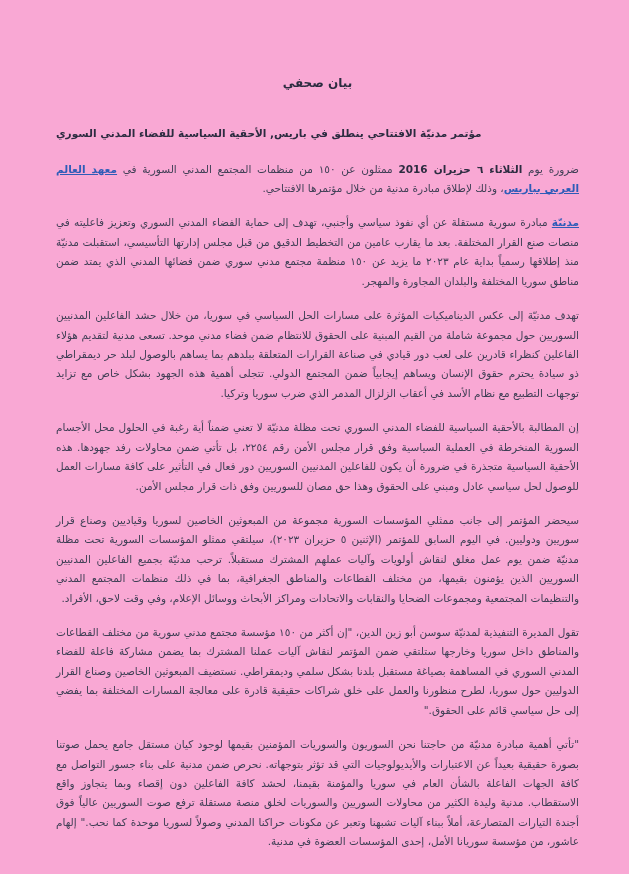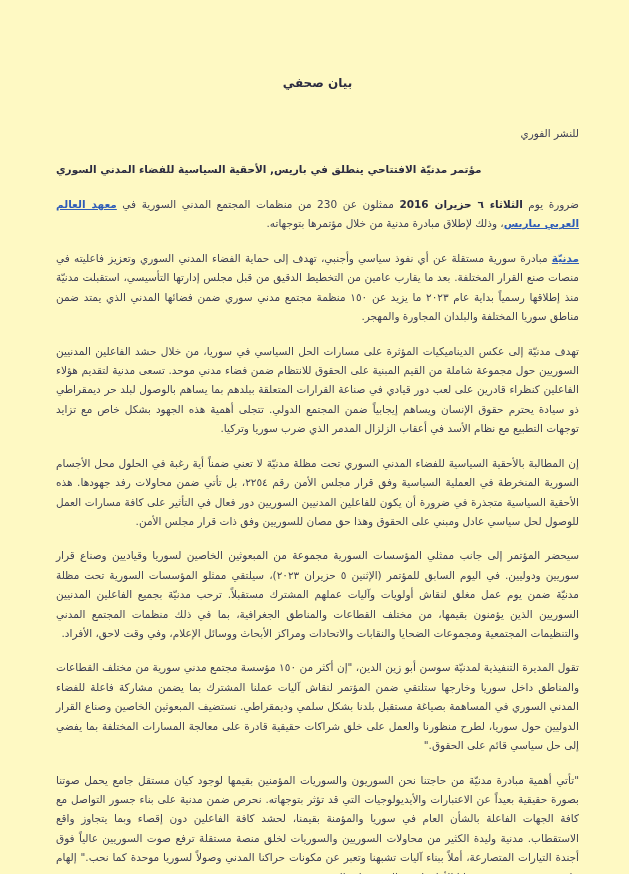--- a/index.html
+++ b/index.html
@@ -5,21 +5,21 @@
   html, body {
     margin: 0;
     padding: 0;
     background: #ffffff;
   }
   .page {
     position: relative;
     width: 629px;
     height: 874px;
     margin: 0 auto;
-    background: #fef9c3;
+    background: #f9a8d4;
     box-sizing: border-box;
     padding: 72px 50px 0 56px;
     direction: rtl;
     font-family: "DejaVu Sans", sans-serif;
     color: var(--text-color, #3f3f55);
     font-size: 10.5px;
     line-height: 1.85;
     overflow: hidden;
   }
   .doc-title {
@@ -53,25 +53,24 @@
   .bold { font-weight: bold; color: var(--strong-color, #2c2c40); }
   .bold-link { font-weight: bold; }
 </style>
 </head>
 <body>
 
 <div class="page">
 
   <h1 class="doc-title">بيان صحفي</h1>
 
-  <p class="release-line">للنشر الفوري</p>
 
   <p class="headline">مؤتمر مدنيّة الافتتاحي ينطلق في باريس, الأحقية السياسية للفضاء المدني السوري</p>
 
-  <p class="para"><span>ضرورة يوم </span><span class="bold">الثلاثاء ٦ حزيران 2016</span><span> ممثلون عن 230 من منظمات المجتمع المدني السورية في </span><a class="doc-link bold-link">معهد العالم العربي بباريس</a><span>، وذلك لإطلاق مبادرة مدنية من خلال مؤتمرها بتوجهاته.</span></p>
+  <p class="para"><span>ضرورة يوم </span><span class="bold">الثلاثاء ٦ حزيران 2016</span><span> ممثلون عن ١٥٠ من منظمات المجتمع المدني السورية في </span><a class="doc-link bold-link">معهد العالم العربي بباريس</a><span>، وذلك لإطلاق مبادرة مدنية من خلال مؤتمرها الافتتاحي.</span></p>
 
   <p class="para"><a class="doc-link">مدنيّة</a><span> مبادرة سورية مستقلة عن أي نفوذ سياسي وأجنبي، تهدف إلى حماية الفضاء المدني السوري وتعزيز فاعليته في منصات صنع القرار المختلفة. بعد ما يقارب عامين من التخطيط الدقيق من قبل مجلس إدارتها التأسيسي، استقبلت مدنيّة منذ إطلاقها رسمياً بداية عام ٢٠٢٣ ما يزيد عن ١٥٠ منظمة مجتمع مدني سوري ضمن فضائها المدني الذي يمتد ضمن مناطق سوريا المختلفة والبلدان المجاورة والمهجر.</span></p>
 
   <p class="para">تهدف مدنيّة إلى عكس الديناميكيات المؤثرة على مسارات الحل السياسي في سوريا، من خلال حشد الفاعلين المدنيين السوريين حول مجموعة شاملة من القيم المبنية على الحقوق للانتظام ضمن فضاء مدني موحد. تسعى مدنية لتقديم هؤلاء الفاعلين كنظراء قادرين على لعب دور قيادي في صناعة القرارات المتعلقة ببلدهم بما يساهم بالوصول لبلد حر ديمقراطي ذو سيادة يحترم حقوق الإنسان ويساهم إيجابياً ضمن المجتمع الدولي. تتجلى أهمية هذه الجهود بشكل خاص مع تزايد توجهات التطبيع مع نظام الأسد في أعقاب الزلزال المدمر الذي ضرب سوريا وتركيا.</p>
 
   <p class="para">إن المطالبة بالأحقية السياسية للفضاء المدني السوري تحت مظلة مدنيّة لا تعني ضمناً أية رغبة في الحلول محل الأجسام السورية المنخرطة في العملية السياسية وفق قرار مجلس الأمن رقم ٢٢٥٤، بل تأتي ضمن محاولات رفد جهودها. هذه الأحقية السياسية متجذرة في ضرورة أن يكون للفاعلين المدنيين السوريين دور فعال في التأثير على كافة مسارات العمل للوصول لحل سياسي عادل ومبني على الحقوق وهذا حق مصان للسوريين وفق ذات قرار مجلس الأمن.</p>
 
   <p class="para">سيحضر المؤتمر إلى جانب ممثلي المؤسسات السورية مجموعة من المبعوثين الخاصين لسوريا وقياديين وصناع قرار سوريين ودوليين. في اليوم السابق للمؤتمر (الإثنين ٥ حزيران ٢٠٢٣)، سيلتقي ممثلو المؤسسات السورية تحت مظلة مدنيّة ضمن يوم عمل مغلق لنقاش أولويات وآليات عملهم المشترك مستقبلاً. ترحب مدنيّة بجميع الفاعلين المدنيين السوريين الذين يؤمنون بقيمها، من مختلف القطاعات والمناطق الجغرافية، بما في ذلك منظمات المجتمع المدني والتنظيمات المجتمعية ومجموعات الضحايا والنقابات والاتحادات ومراكز الأبحاث ووسائل الإعلام، وفي وقت لاحق، الأفراد.</p>
 
   <p class="para">تقول المديرة التنفيذية لمدنيّة سوسن أبو زين الدين، "إن أكثر من ١٥٠ مؤسسة مجتمع مدني سورية من مختلف القطاعات والمناطق داخل سوريا وخارجها ستلتقي ضمن المؤتمر لنقاش آليات عملنا المشترك بما يضمن مشاركة فاعلة للفضاء المدني السوري في المساهمة بصياغة مستقبل بلدنا بشكل سلمي وديمقراطي. نستضيف المبعوثين الخاصين وصناع القرار الدوليين حول سوريا، لطرح منظورنا والعمل على خلق شراكات حقيقية قادرة على معالجة المسارات المختلفة بما يفضي إلى حل سياسي قائم على الحقوق."</p>

